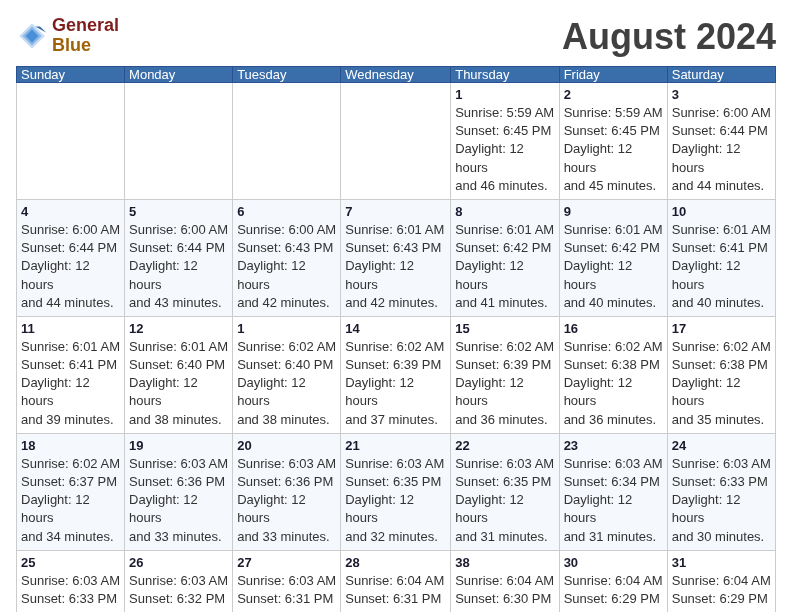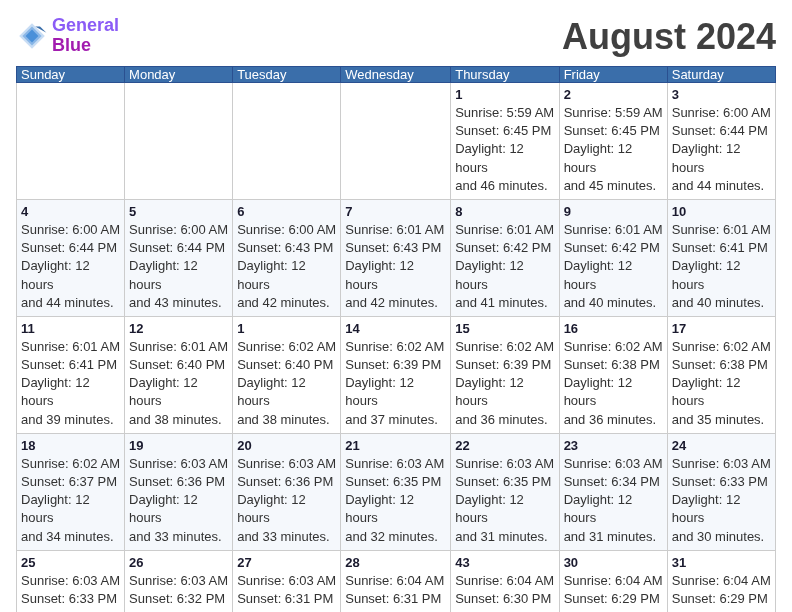--- a/index.html
+++ b/index.html
@@ -21,21 +21,21 @@
       align-items: center;
       gap: 4px;
     }
     .logo-text {
       font-size: 18px;
       font-weight: bold;
       color: #1a1a2e;
       line-height: 1.1;
     }
     .logo-text span {
-      color: #8b5cf6;
+      color: #7f1d1d;
     }
     .logo-icon {
       width: 32px;
       height: 32px;
     }
     .title-block {
       text-align: right;
     }
     .calendar-title {
       font-size: 36px;
@@ -99,21 +99,21 @@
 <div class="header">
   <div class="logo">
     <svg class="logo-icon" viewBox="0 0 40 40">
       <polygon points="20,4 36,20 20,36 4,20" fill="#4a90d9" opacity="0.3"></polygon>
       <polygon points="20,8 32,20 20,32 8,20" fill="#4a90d9" opacity="0.5"></polygon>
       <polygon points="20,12 28,20 20,28 12,20" fill="#4a90d9"></polygon>
       <polygon points="24,8 38,16 30,8" fill="#3a6eaa"></polygon>
     </svg>
     <div>
       <div class="logo-text">
-        <span>General</span><br><span style="color:#a21caf;">Blue</span>
+        <span>General</span><br><span style="color:#a16207;">Blue</span>
       </div>
     </div>
   </div>
   <div class="title-block">
     <div class="calendar-title">August 2024</div>
   </div>
 </div>
 
 <table>
   <thead>
@@ -331,21 +331,21 @@
 and 27 minutes.</div>
         </td>
         <td>
           <span class="day-num">28</span>
           <div class="day-info" style="white-space: pre-line;">Sunrise: 6:04 AM
 Sunset: 6:31 PM
 Daylight: 12 hours
 and 27 minutes.</div>
         </td>
         <td>
-          <span class="day-num">43</span>
+          <span class="day-num">38</span>
           <div class="day-info" style="white-space: pre-line;">Sunrise: 6:04 AM
 Sunset: 6:30 PM
 Daylight: 12 hours
 and 26 minutes.</div>
         </td>
         <td>
           <span class="day-num">30</span>
           <div class="day-info" style="white-space: pre-line;">Sunrise: 6:04 AM
 Sunset: 6:29 PM
 Daylight: 12 hours

